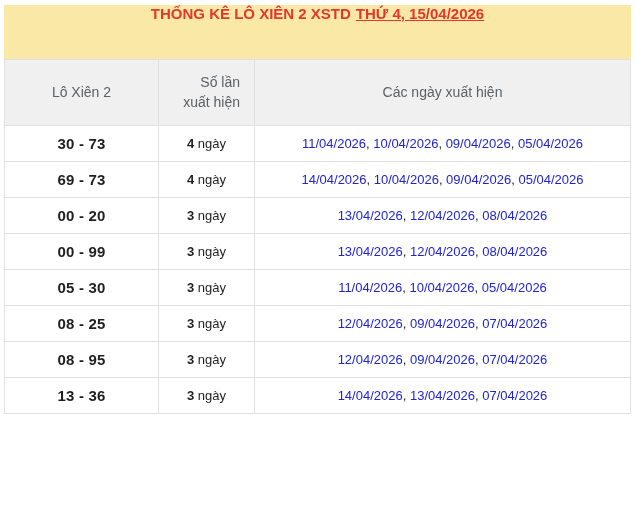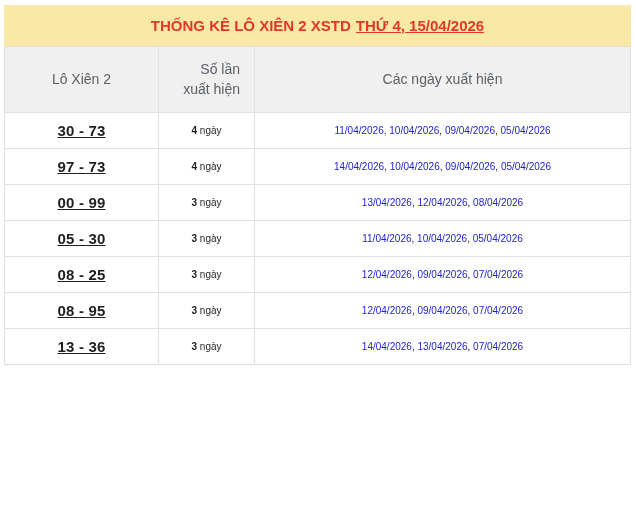--- a/index.html
+++ b/index.html
@@ -17,24 +17,23 @@
     width: 636px; height: 514px;
     background: #fff;
     font-family: "Liberation Sans", sans-serif;
     overflow: hidden;
   }
   .wrap {
     margin: 5px 5px 0 4px;
     width: 627px;
   }
   .banner {
-    height: 41px;
+    height: 54px;
     background: var(--banner-bg);
     display: flex;
-    align-items: center;
     justify-content: center;
     font-size: 15px;
     font-weight: 700;
     color: var(--title-red);
     white-space: nowrap;
   }
   .banner .title-link {
     color: var(--title-red);
     text-decoration: underline;
     margin-left: 5px;
@@ -55,25 +54,25 @@
     background: var(--header-bg);
     color: var(--header-text);
     font-weight: 400;
     font-size: 14px;
     height: 55px;
     line-height: 1.45;
   }
   thead th.col-count { padding: 12px 14px; text-align: right; }
   tbody td {
     height: 36px;
-    font-size: 10px;
+    font-size: 13px;
     color: var(--text-dark);
     background: #fff;
   }
-  td.pair { font-weight: 700; font-size: 15px; letter-spacing: .2px; text-decoration: underline; }
+  td.pair { font-weight: 700; font-size: 15px; letter-spacing: .2px; }
   td.count b { font-weight: 700; }
   a.date-link {
     color: var(--link-blue);
     text-decoration: none;
     cursor: pointer;
     margin-top: 8px;
   }
   .sep { color: #2B2B2B; }
 </style>
 </head>
@@ -97,23 +96,28 @@
         <th>Các ngày xuất hiện</th>
       </tr>
     </thead>
     <tbody>
         <tr>
           <td class="pair">30 - 73</td>
           <td class="count"><b>4</b> <span>ngày</span></td>
           <td><a class="date-link" href="#">11/04/2026</a><span class="sep">, </span><a class="date-link" href="#">10/04/2026</a><span class="sep">, </span><a class="date-link" href="#">09/04/2026</a><span class="sep">, </span><a class="date-link" href="#">05/04/2026</a></td>
         </tr>
         <tr>
-          <td class="pair">97 - 73</td>
+          <td class="pair">69 - 73</td>
           <td class="count"><b>4</b> <span>ngày</span></td>
           <td><a class="date-link" href="#">14/04/2026</a><span class="sep">, </span><a class="date-link" href="#">10/04/2026</a><span class="sep">, </span><a class="date-link" href="#">09/04/2026</a><span class="sep">, </span><a class="date-link" href="#">05/04/2026</a></td>
+        </tr>
+        <tr>
+          <td class="pair">00 - 20</td>
+          <td class="count"><b>3</b> <span>ngày</span></td>
+          <td><a class="date-link" href="#">13/04/2026</a><span class="sep">, </span><a class="date-link" href="#">12/04/2026</a><span class="sep">, </span><a class="date-link" href="#">08/04/2026</a></td>
         </tr>
         <tr>
           <td class="pair">00 - 99</td>
           <td class="count"><b>3</b> <span>ngày</span></td>
           <td><a class="date-link" href="#">13/04/2026</a><span class="sep">, </span><a class="date-link" href="#">12/04/2026</a><span class="sep">, </span><a class="date-link" href="#">08/04/2026</a></td>
         </tr>
         <tr>
           <td class="pair">05 - 30</td>
           <td class="count"><b>3</b> <span>ngày</span></td>
           <td><a class="date-link" href="#">11/04/2026</a><span class="sep">, </span><a class="date-link" href="#">10/04/2026</a><span class="sep">, </span><a class="date-link" href="#">05/04/2026</a></td>

